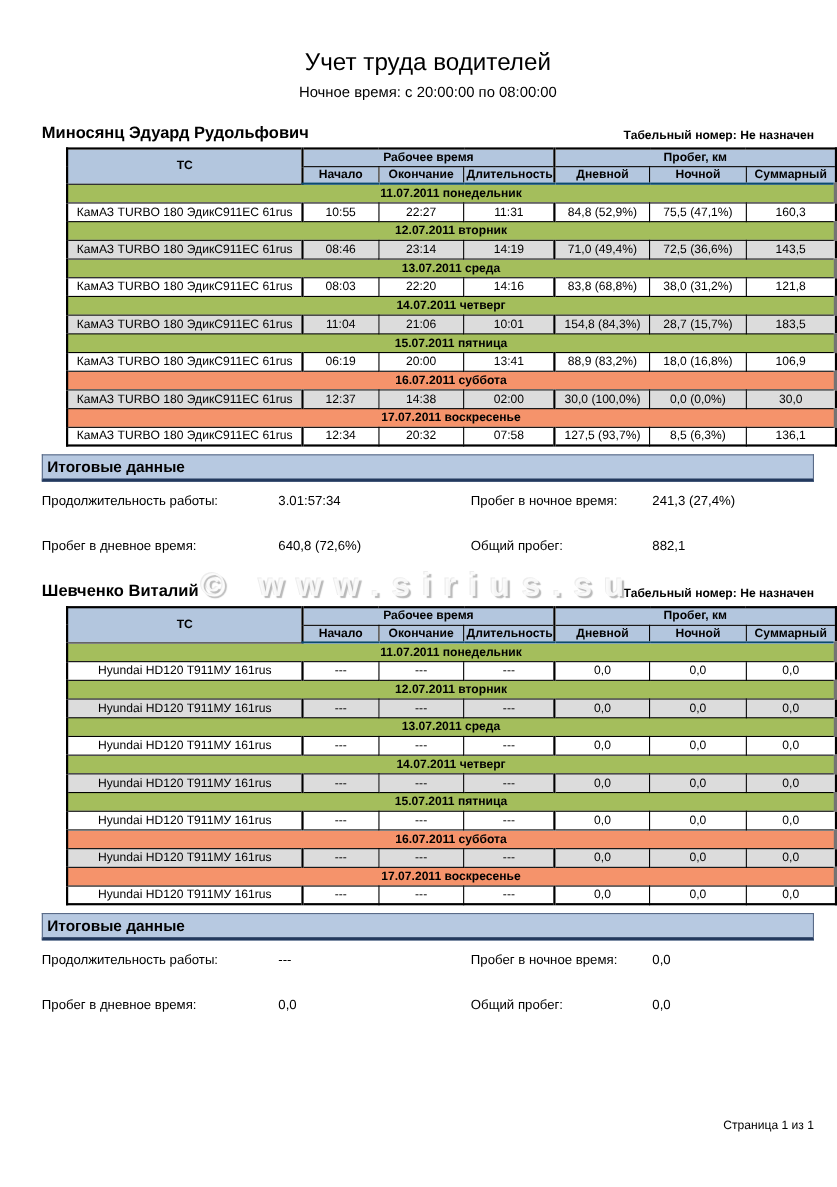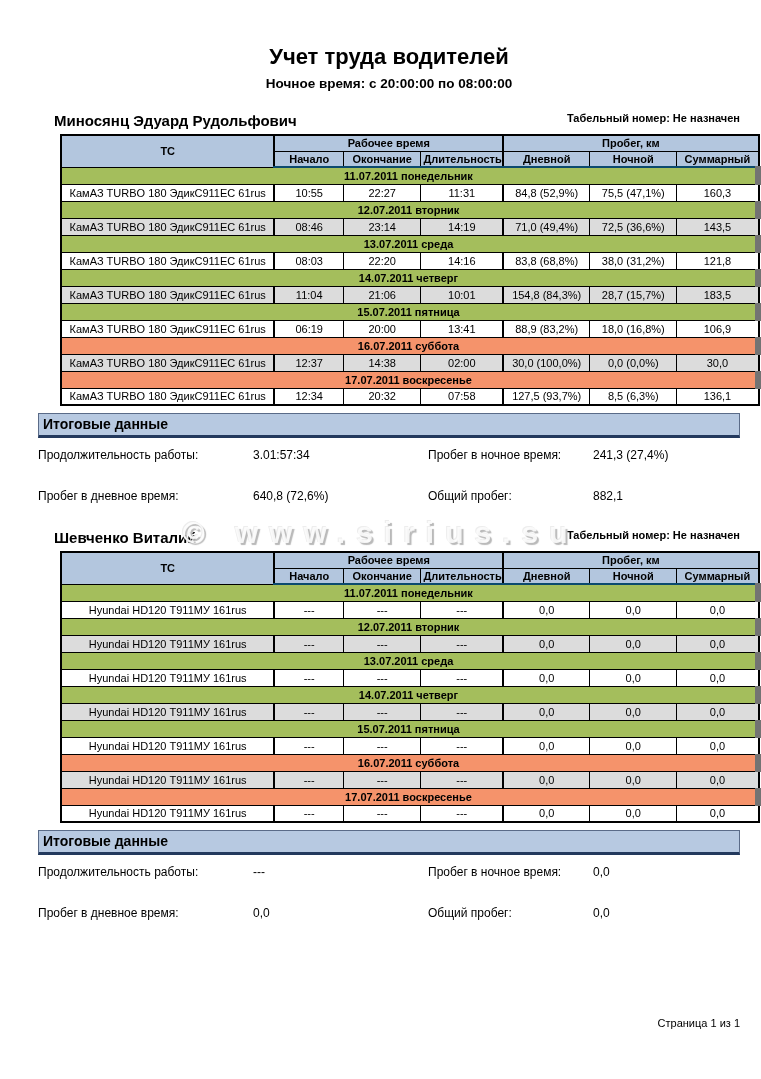--- a/index.html
+++ b/index.html
@@ -5,41 +5,41 @@
   * { margin: 0; padding: 0; box-sizing: border-box; }
   html, body { background: #fff; }
   body { font-family: "Liberation Sans", "DejaVu Sans", sans-serif; color: #000; }
   .page {
     position: relative;
     width: 761px; height: 1079px;
     margin: 0 auto; background: #fff; overflow: hidden;
   }
   .content { margin: 0 21px 0 38px; }
 
-  .report-title { text-align: center; font-size: 22px; font-weight: bold; margin-top: 44px; }
+  .report-title { text-align: center; font-size: 22px; font-weight: normal; margin-top: 44px; }
   .period-line  { text-align: center; font-size: 13.5px; font-weight: bold; margin-top: 20px; }
-  .night-line   { text-align: center; font-size: 13.5px; font-weight: bold; margin-top: 6px; }
-
-  .driver-head { display: flex; justify-content: space-between; align-items: flex-start; margin-top: 21px; margin-left: 16px; }
+  .night-line   { text-align: center; font-size: 13.5px; font-weight: normal; margin-top: 6px; }
+
+  .driver-head { display: flex; justify-content: space-between; align-items: flex-end; margin-top: 21px; }
   .driver-name { font-size: 15px; font-weight: bold; }
   .personnel   { font-size: 11px; font-weight: bold; }
 
   table.report {
     width: 100%; border-collapse: collapse; margin-top: 5px;
     border: 2px solid #000; table-layout: fixed; margin-left: 22px;
   }
   table.report th, table.report td {
     border: 1px solid #000; font-size: 11px; text-align: center;
     padding: 0 2px; overflow: hidden; white-space: nowrap;
   }
   table.report th { background: var(--header-bg, #B3C6DE); font-weight: bold; height: 16px; }
   table.report td { height: 17px; }
   tr.subhead th { border-bottom: 2px solid #0c4a6e; }
   .thick-l { border-left: 2px solid #000 !important; }
-  tr.day-row td { font-weight: bold; border-left: 2px solid #000; border-right: 7px solid #737373; }
+  tr.day-row td { font-weight: bold; border-left: 2px solid #000; border-right: 4px solid #737373; }
   tr.day-row.weekday td { background: var(--weekday-bg, #A4BE5C); }
   tr.day-row.weekend td { background: var(--weekend-bg, #F5936B); }
   tr.data-row.alt td { background: var(--row-alt-bg, #DCDCDC); }
 
   .summary-bar {
     margin-top: 7px; background: var(--summary-bar-bg, #B7C9E1);
     border: 1px solid #5a6b88; border-bottom: 3px solid var(--summary-bar-border, #23395D);
     font-size: 14px; font-weight: bold; padding: 2px 4px 3px 4px;
   }
   .summary-grid {

